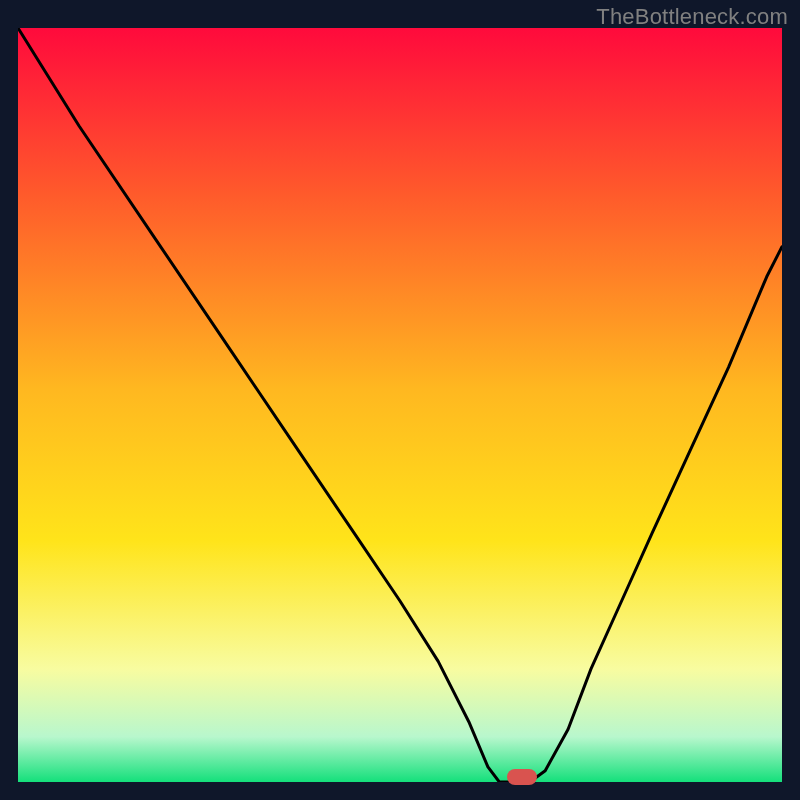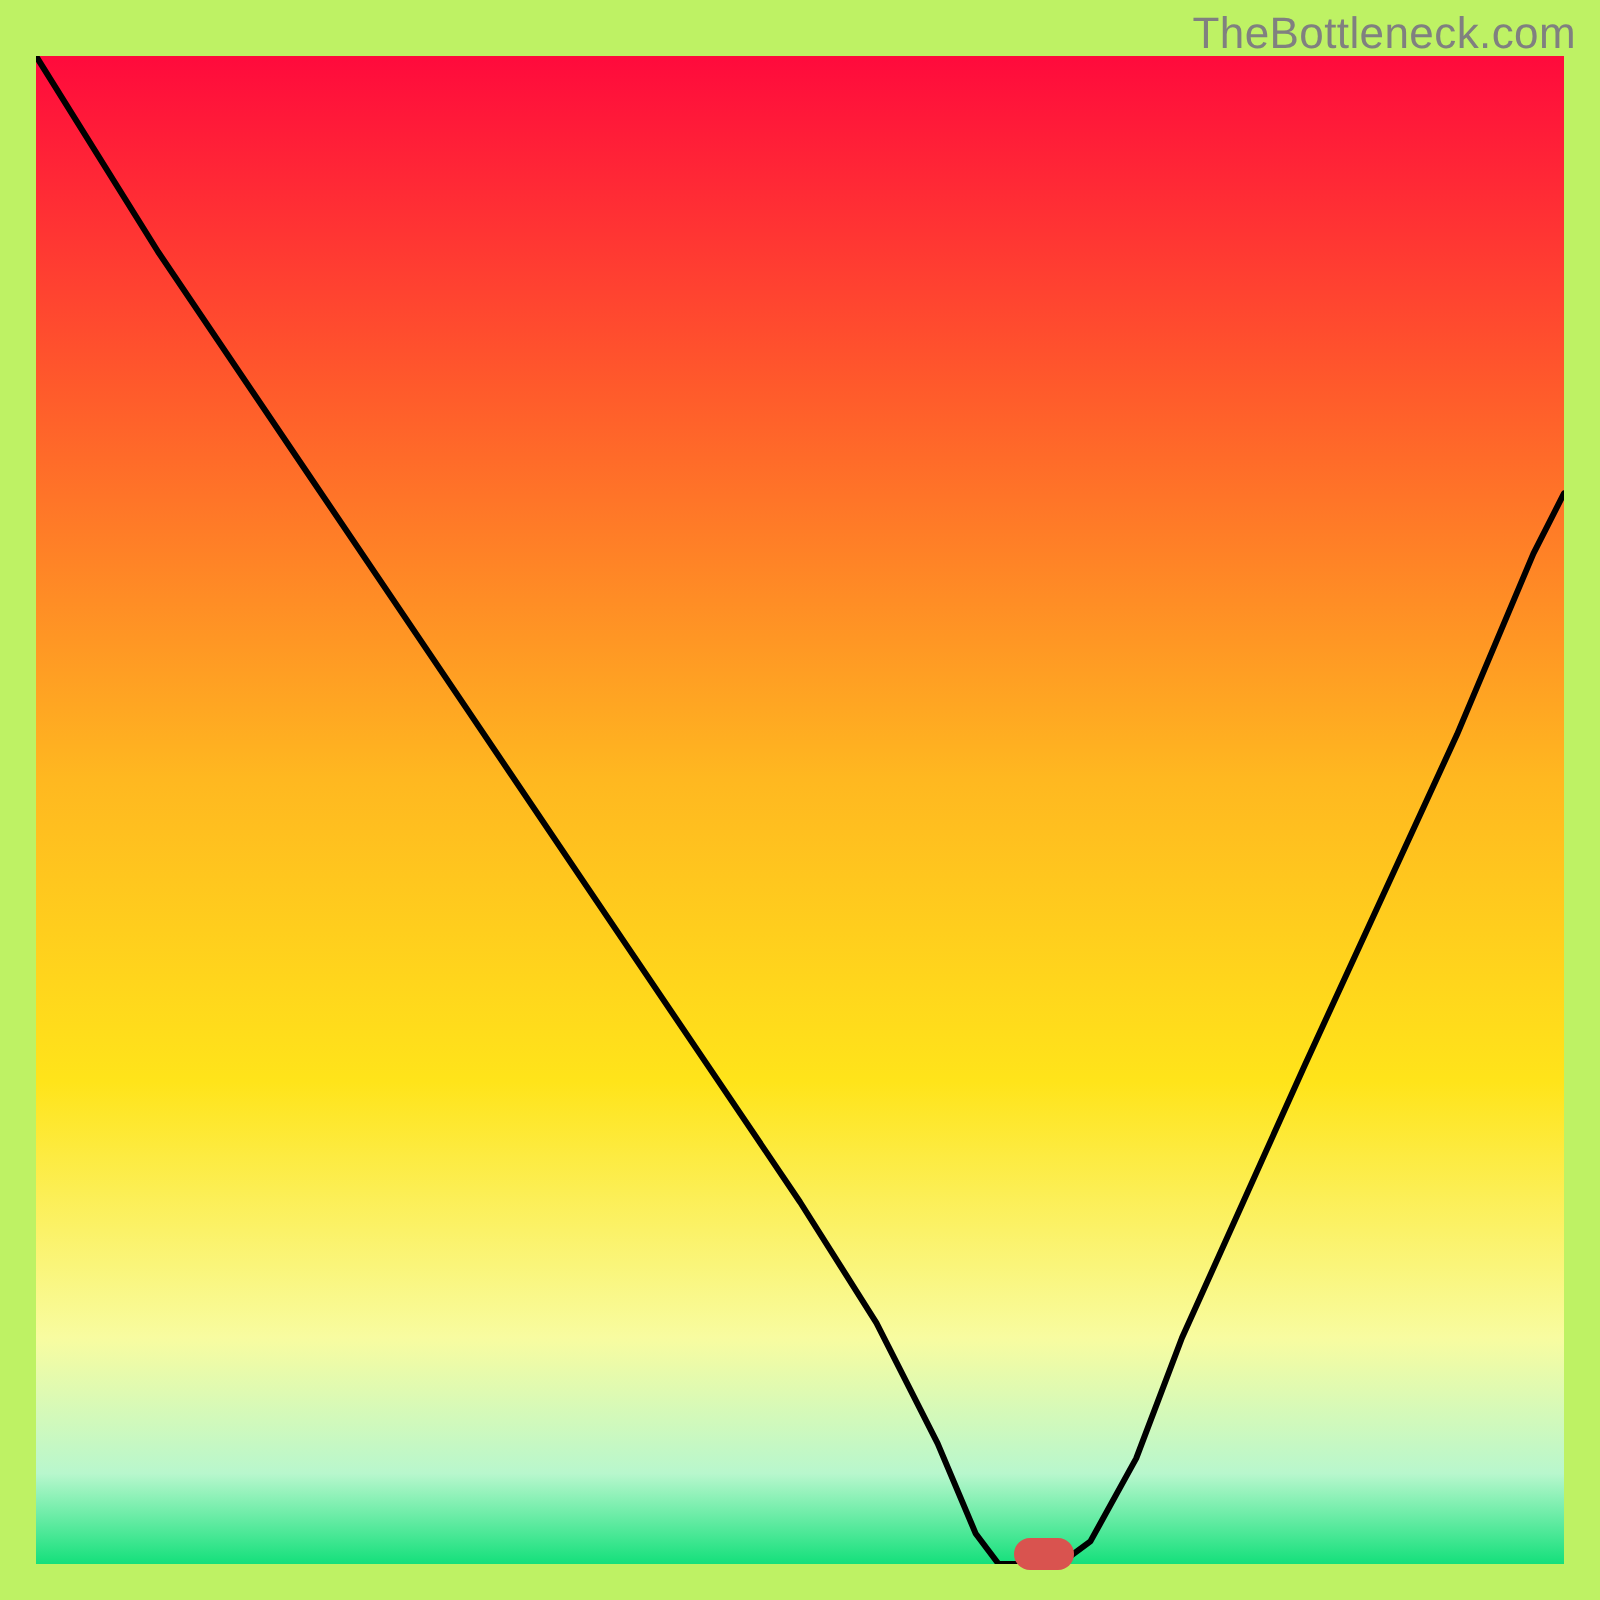--- a/index.html
+++ b/index.html
@@ -7,21 +7,21 @@
     padding: 0;
     width: 800px;
     height: 800px;
     background: #000;
     overflow: hidden;
   }
   .frame {
     position: relative;
     width: 800px;
     height: 800px;
-    background: #bef264;
+    background: #0f172a;
   }
   .watermark {
     position: absolute;
     top: 4px;
     right: 12px;
     color: #808080;
     font-family: Arial, Helvetica, sans-serif;
     font-size: 22px;
     letter-spacing: 0.2px;
     z-index: 30;

